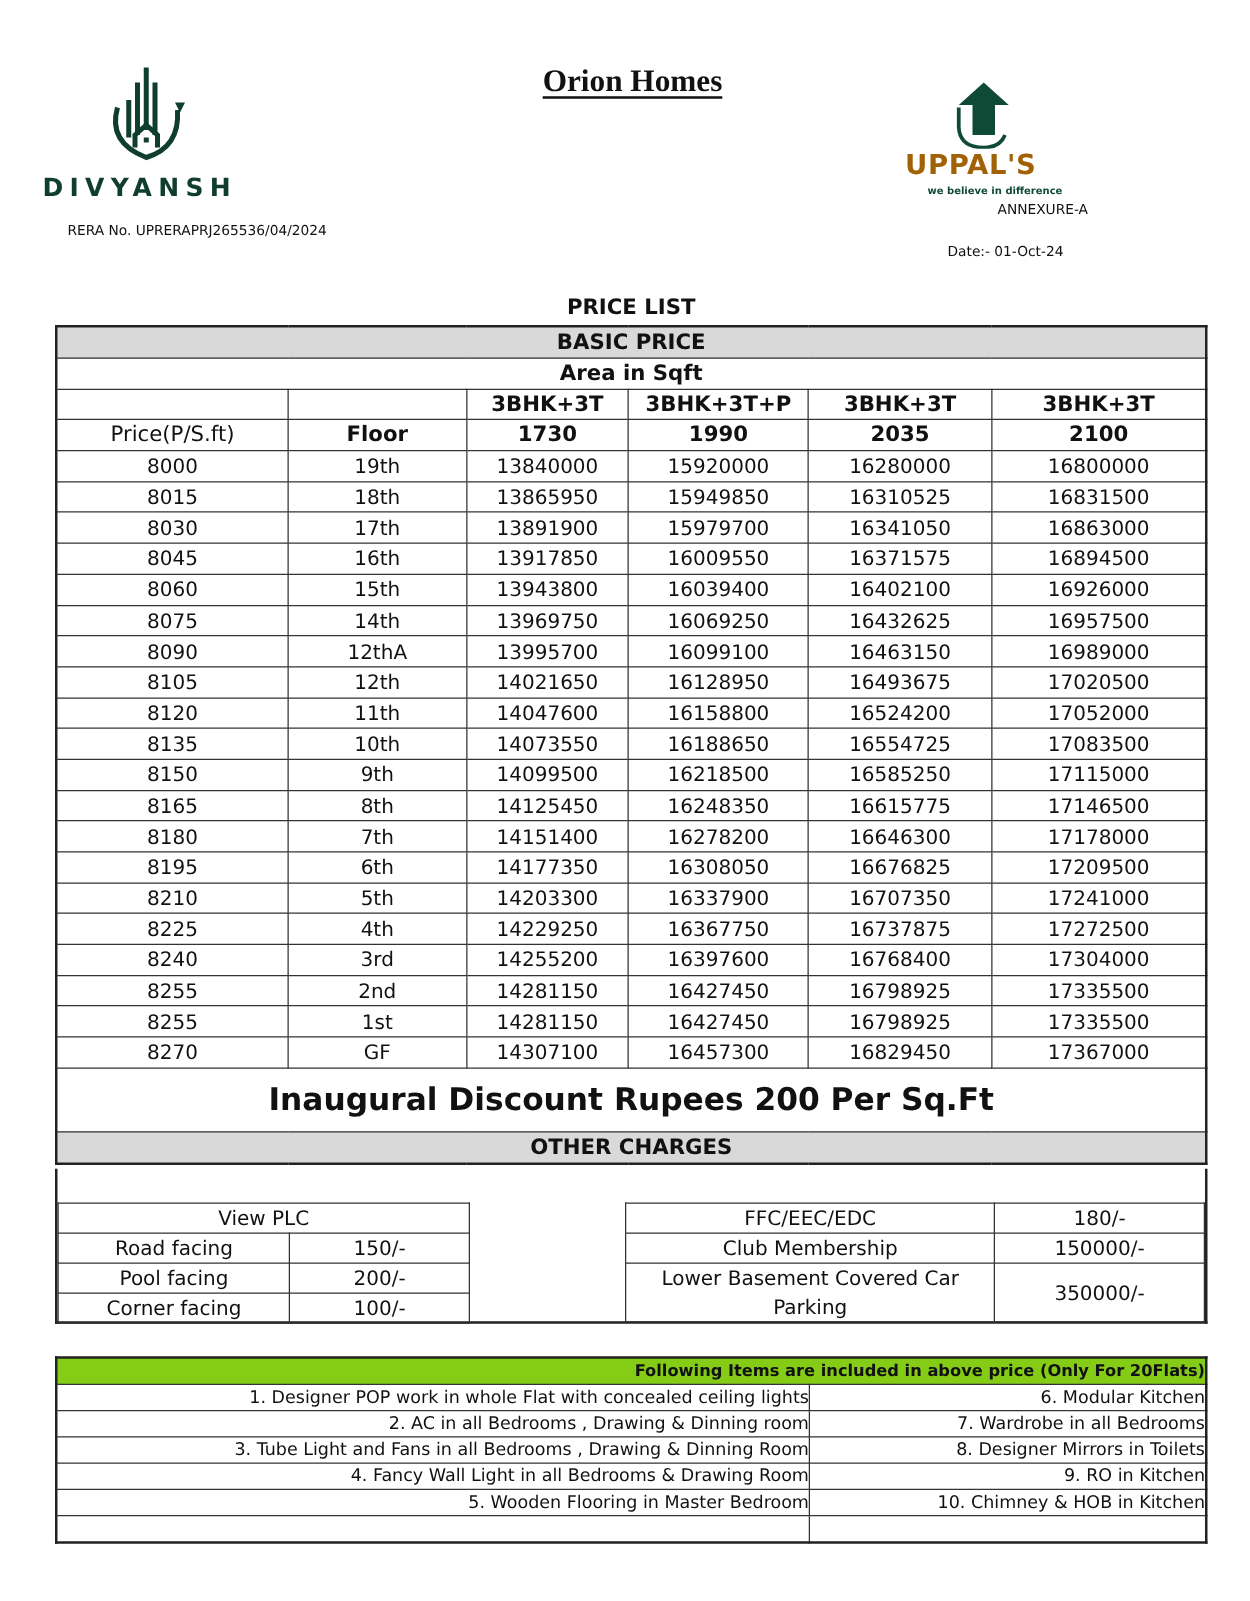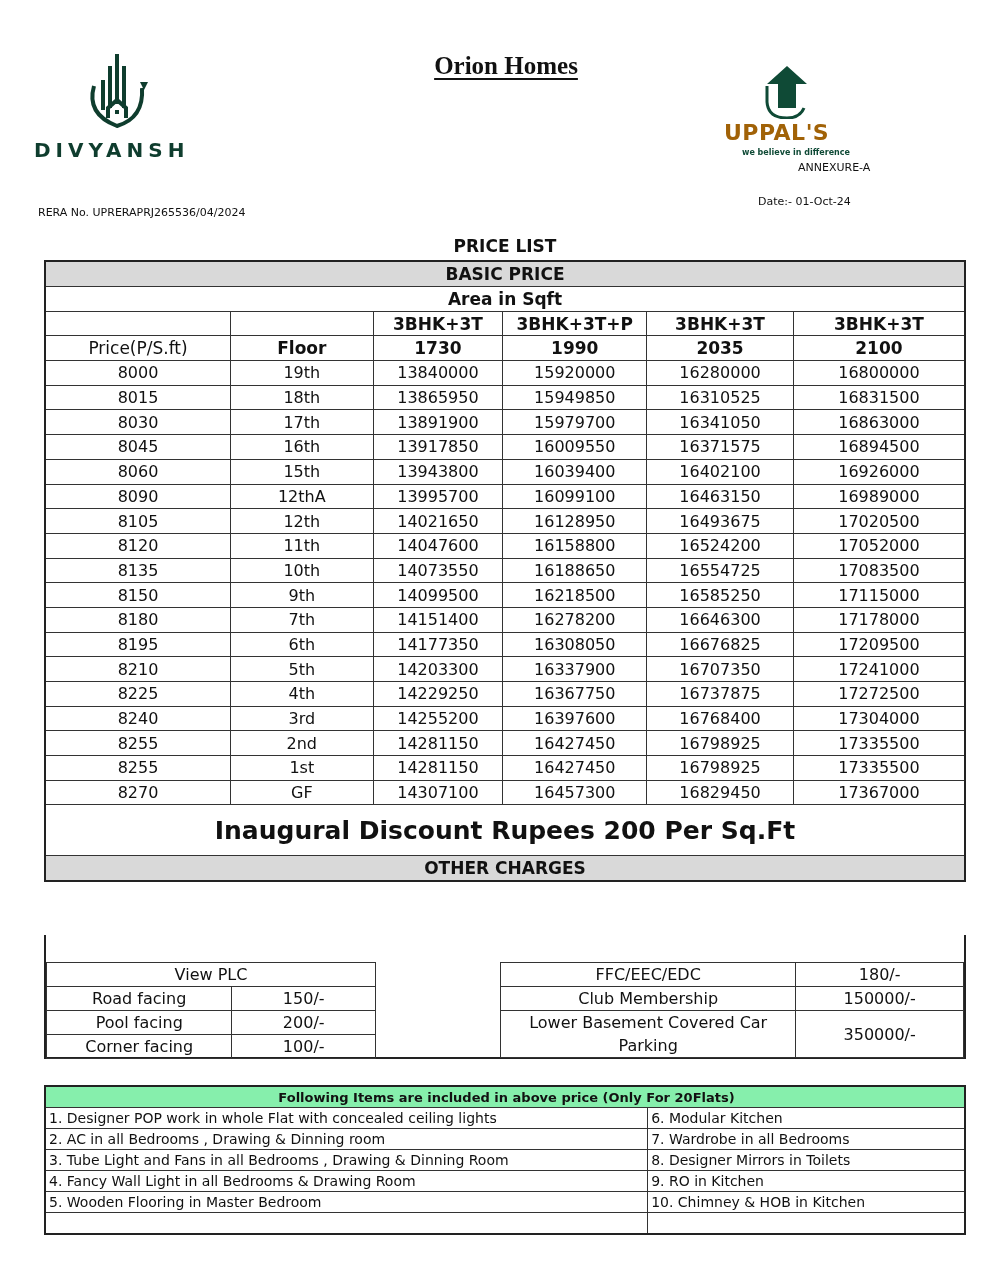--- a/index.html
+++ b/index.html
@@ -5,41 +5,41 @@
   html, body { margin: 0; padding: 0; background: #ffffff; }
   body { width: 1000px; height: 1281px; position: relative; font-family: "Liberation Sans", sans-serif; color: #111; overflow: hidden; }
   .abs { position: absolute; }
   .title { left: 0; width: 1012px; top: 52px; text-align: center; font-family: "Liberation Serif", serif; font-weight: bold; font-size: 25px; text-decoration: underline; text-decoration-thickness: 2px; text-underline-offset: 4px; }
   .logo-left { left: 34px; top: 52px; width: 170px; height: 110px; }
   .logo-left .word { position: absolute; left: 0; top: 86px; width: 165px; font-family: "DejaVu Sans", sans-serif; font-weight: bold; font-size: 20px; letter-spacing: 5px; color: #0f3d2e; }
   .logo-right { left: 720px; top: 62px; width: 140px; height: 100px; }
   .logo-right .word { position: absolute; left: 4px; top: 58px; font-family: "DejaVu Sans", sans-serif; font-weight: bold; font-size: 22px; color: #a16207; letter-spacing: 0.5px; }
   .logo-right .tag { position: absolute; left: 22px; top: 86px; font-family: "DejaVu Sans", sans-serif; font-weight: bold; font-size: 8px; color: #0f4a36; }
   .small { font-size: 11px; font-family: "DejaVu Sans", sans-serif; }
-  .rera { left: 38px; top: 178px; margin-top: 28px; }
+  .rera { left: 54px; top: 178px; }
   .annex { left: 798px; top: 161px; }
   .date { left: 758px; top: 195px; }
   .pricelist-h { left: 44px; width: 922px; top: 236px; text-align: center; font-weight: bold; font-size: 17px; font-family: "DejaVu Sans", sans-serif; }
 
   table { border-collapse: collapse; }
   .main { position: absolute; left: 44px; top: 260px; width: 922px; border: 2.5px solid #222; padding-left: 14px; }
   .main td { border: 1px solid #333; text-align: center; font-size: 16px; font-family: "DejaVu Sans", sans-serif; padding: 0; height: 23.7px; }
   .main .band { background: #d9d9d9; font-weight: bold; font-size: 17px; height: 24px; }
   .main .bold { font-weight: bold; font-size: 17px; margin-left: 28px; }
   .main .big { font-weight: bold; font-size: 25px; height: 50px; margin-top: 16px; }
 
   .sub { position: absolute; top: 962px; border: 1.5px solid #222; }
   .sub td { border: 1px solid #333; text-align: center; font-size: 16px; font-family: "DejaVu Sans", sans-serif; padding: 0; height: 23px; }
   .plc { left: 46px; width: 330px; padding-left: 20px; }
   .oth { left: 500px; width: 464px; }
   .main-bottom { position: absolute; left: 44px; top: 935px; width: 922px; height: 124px; border-left: 2.5px solid #222; border-right: 2.5px solid #222; border-bottom: 2.5px solid #222; box-sizing: border-box; }
 
   .inc { position: absolute; left: 44px; top: 1085px; width: 922px; border: 2.5px solid #222; }
-  .inc td { border: 1px solid #333; text-align: left; font-size: 14px; font-family: "DejaVu Sans", sans-serif; padding: 0 0 0 3px; height: 20px; }
-  .inc .yellow { background: #86efac; text-align: center; font-weight: bold; font-size: 13px; height: 20px; }
+  .inc td { border: 1px solid #333; text-align: right; font-size: 14px; font-family: "DejaVu Sans", sans-serif; padding: 0 0 0 3px; height: 20px; }
+  .inc .yellow { background: #84cc16; text-align: right; font-weight: bold; font-size: 13px; height: 20px; }
 </style>
 </head>
 <body>
 
 <div class="abs title">Orion Homes</div>
 
 <div class="abs logo-left">
   <svg width="70" height="80" viewBox="0 0 70 80" style="position:absolute;left:48px;top:0;">
     <g fill="none" stroke="#0f3d2e" stroke-width="4">
       <line x1="35" y1="2" x2="35" y2="52"></line>
@@ -138,20 +138,28 @@
       </tr>
       <tr>
         <td>8060</td>
         <td>15th</td>
         <td>13943800</td>
         <td>16039400</td>
         <td>16402100</td>
         <td>16926000</td>
       </tr>
       <tr>
+        <td>8075</td>
+        <td>14th</td>
+        <td>13969750</td>
+        <td>16069250</td>
+        <td>16432625</td>
+        <td>16957500</td>
+      </tr>
+      <tr>
         <td>8090</td>
         <td>12thA</td>
         <td>13995700</td>
         <td>16099100</td>
         <td>16463150</td>
         <td>16989000</td>
       </tr>
       <tr>
         <td>8105</td>
         <td>12th</td>
@@ -178,20 +186,28 @@
       </tr>
       <tr>
         <td>8150</td>
         <td>9th</td>
         <td>14099500</td>
         <td>16218500</td>
         <td>16585250</td>
         <td>17115000</td>
       </tr>
       <tr>
+        <td>8165</td>
+        <td>8th</td>
+        <td>14125450</td>
+        <td>16248350</td>
+        <td>16615775</td>
+        <td>17146500</td>
+      </tr>
+      <tr>
         <td>8180</td>
         <td>7th</td>
         <td>14151400</td>
         <td>16278200</td>
         <td>16646300</td>
         <td>17178000</td>
       </tr>
       <tr>
         <td>8195</td>
         <td>6th</td>

